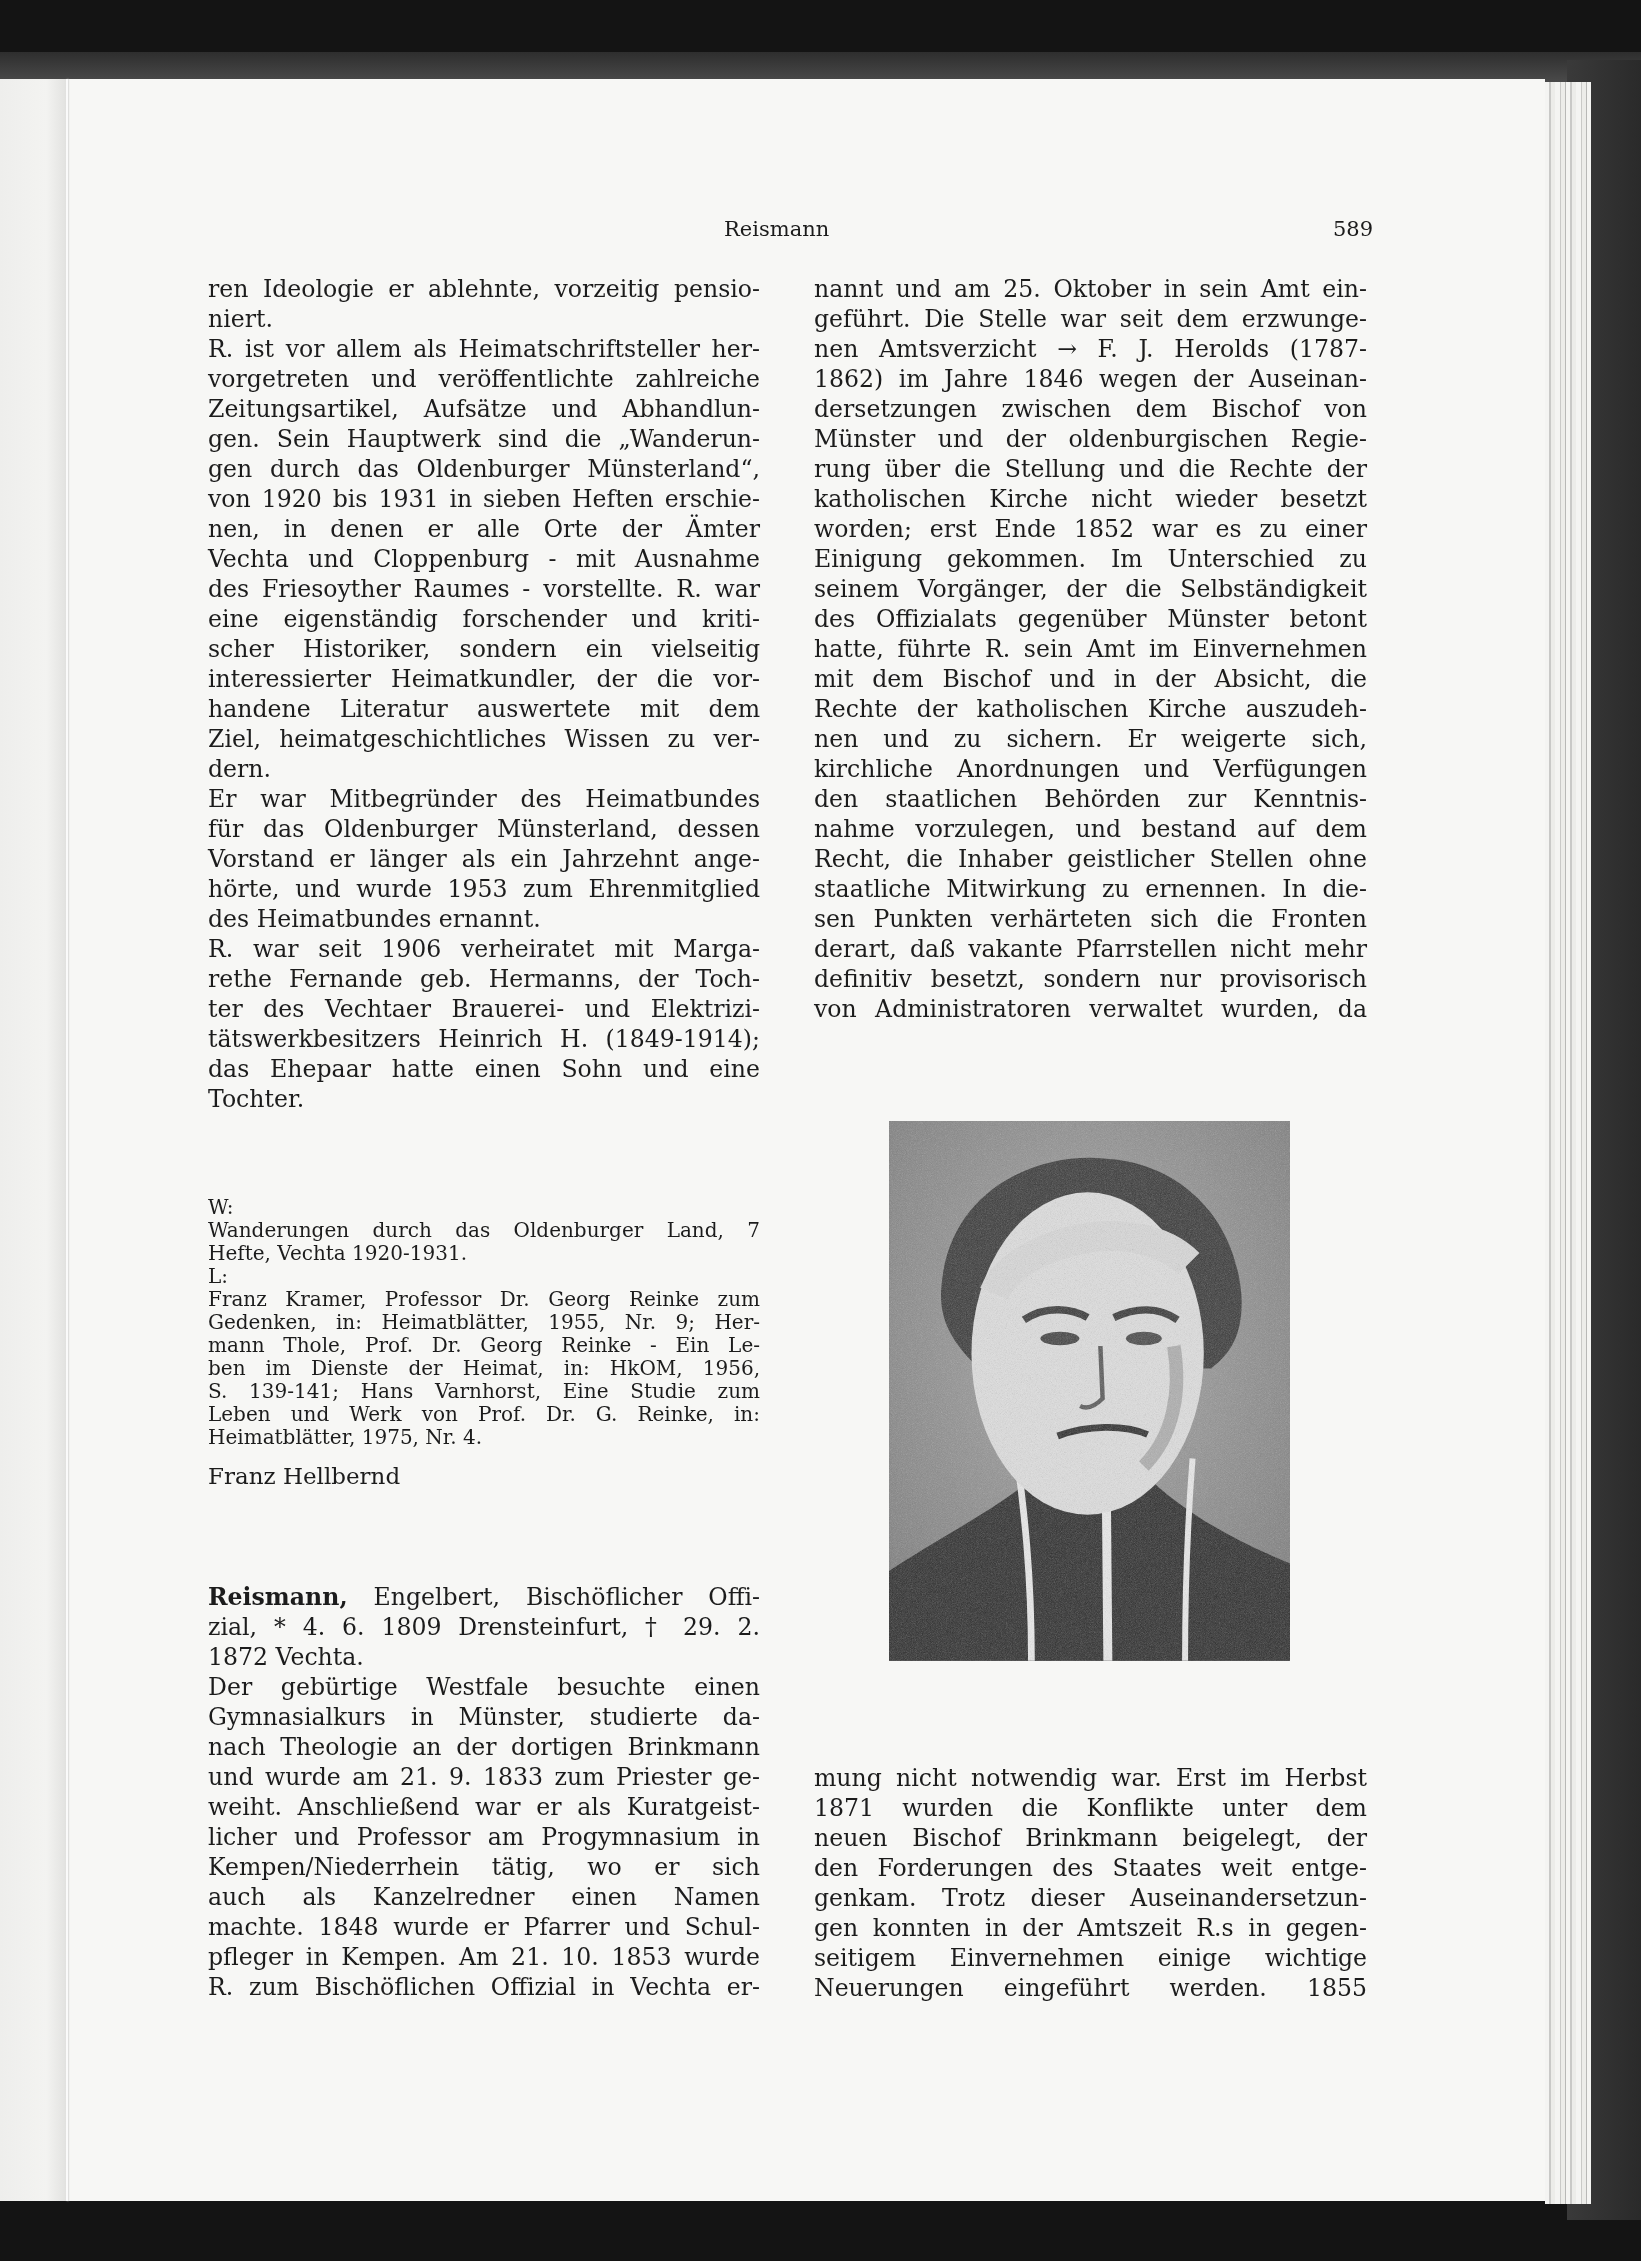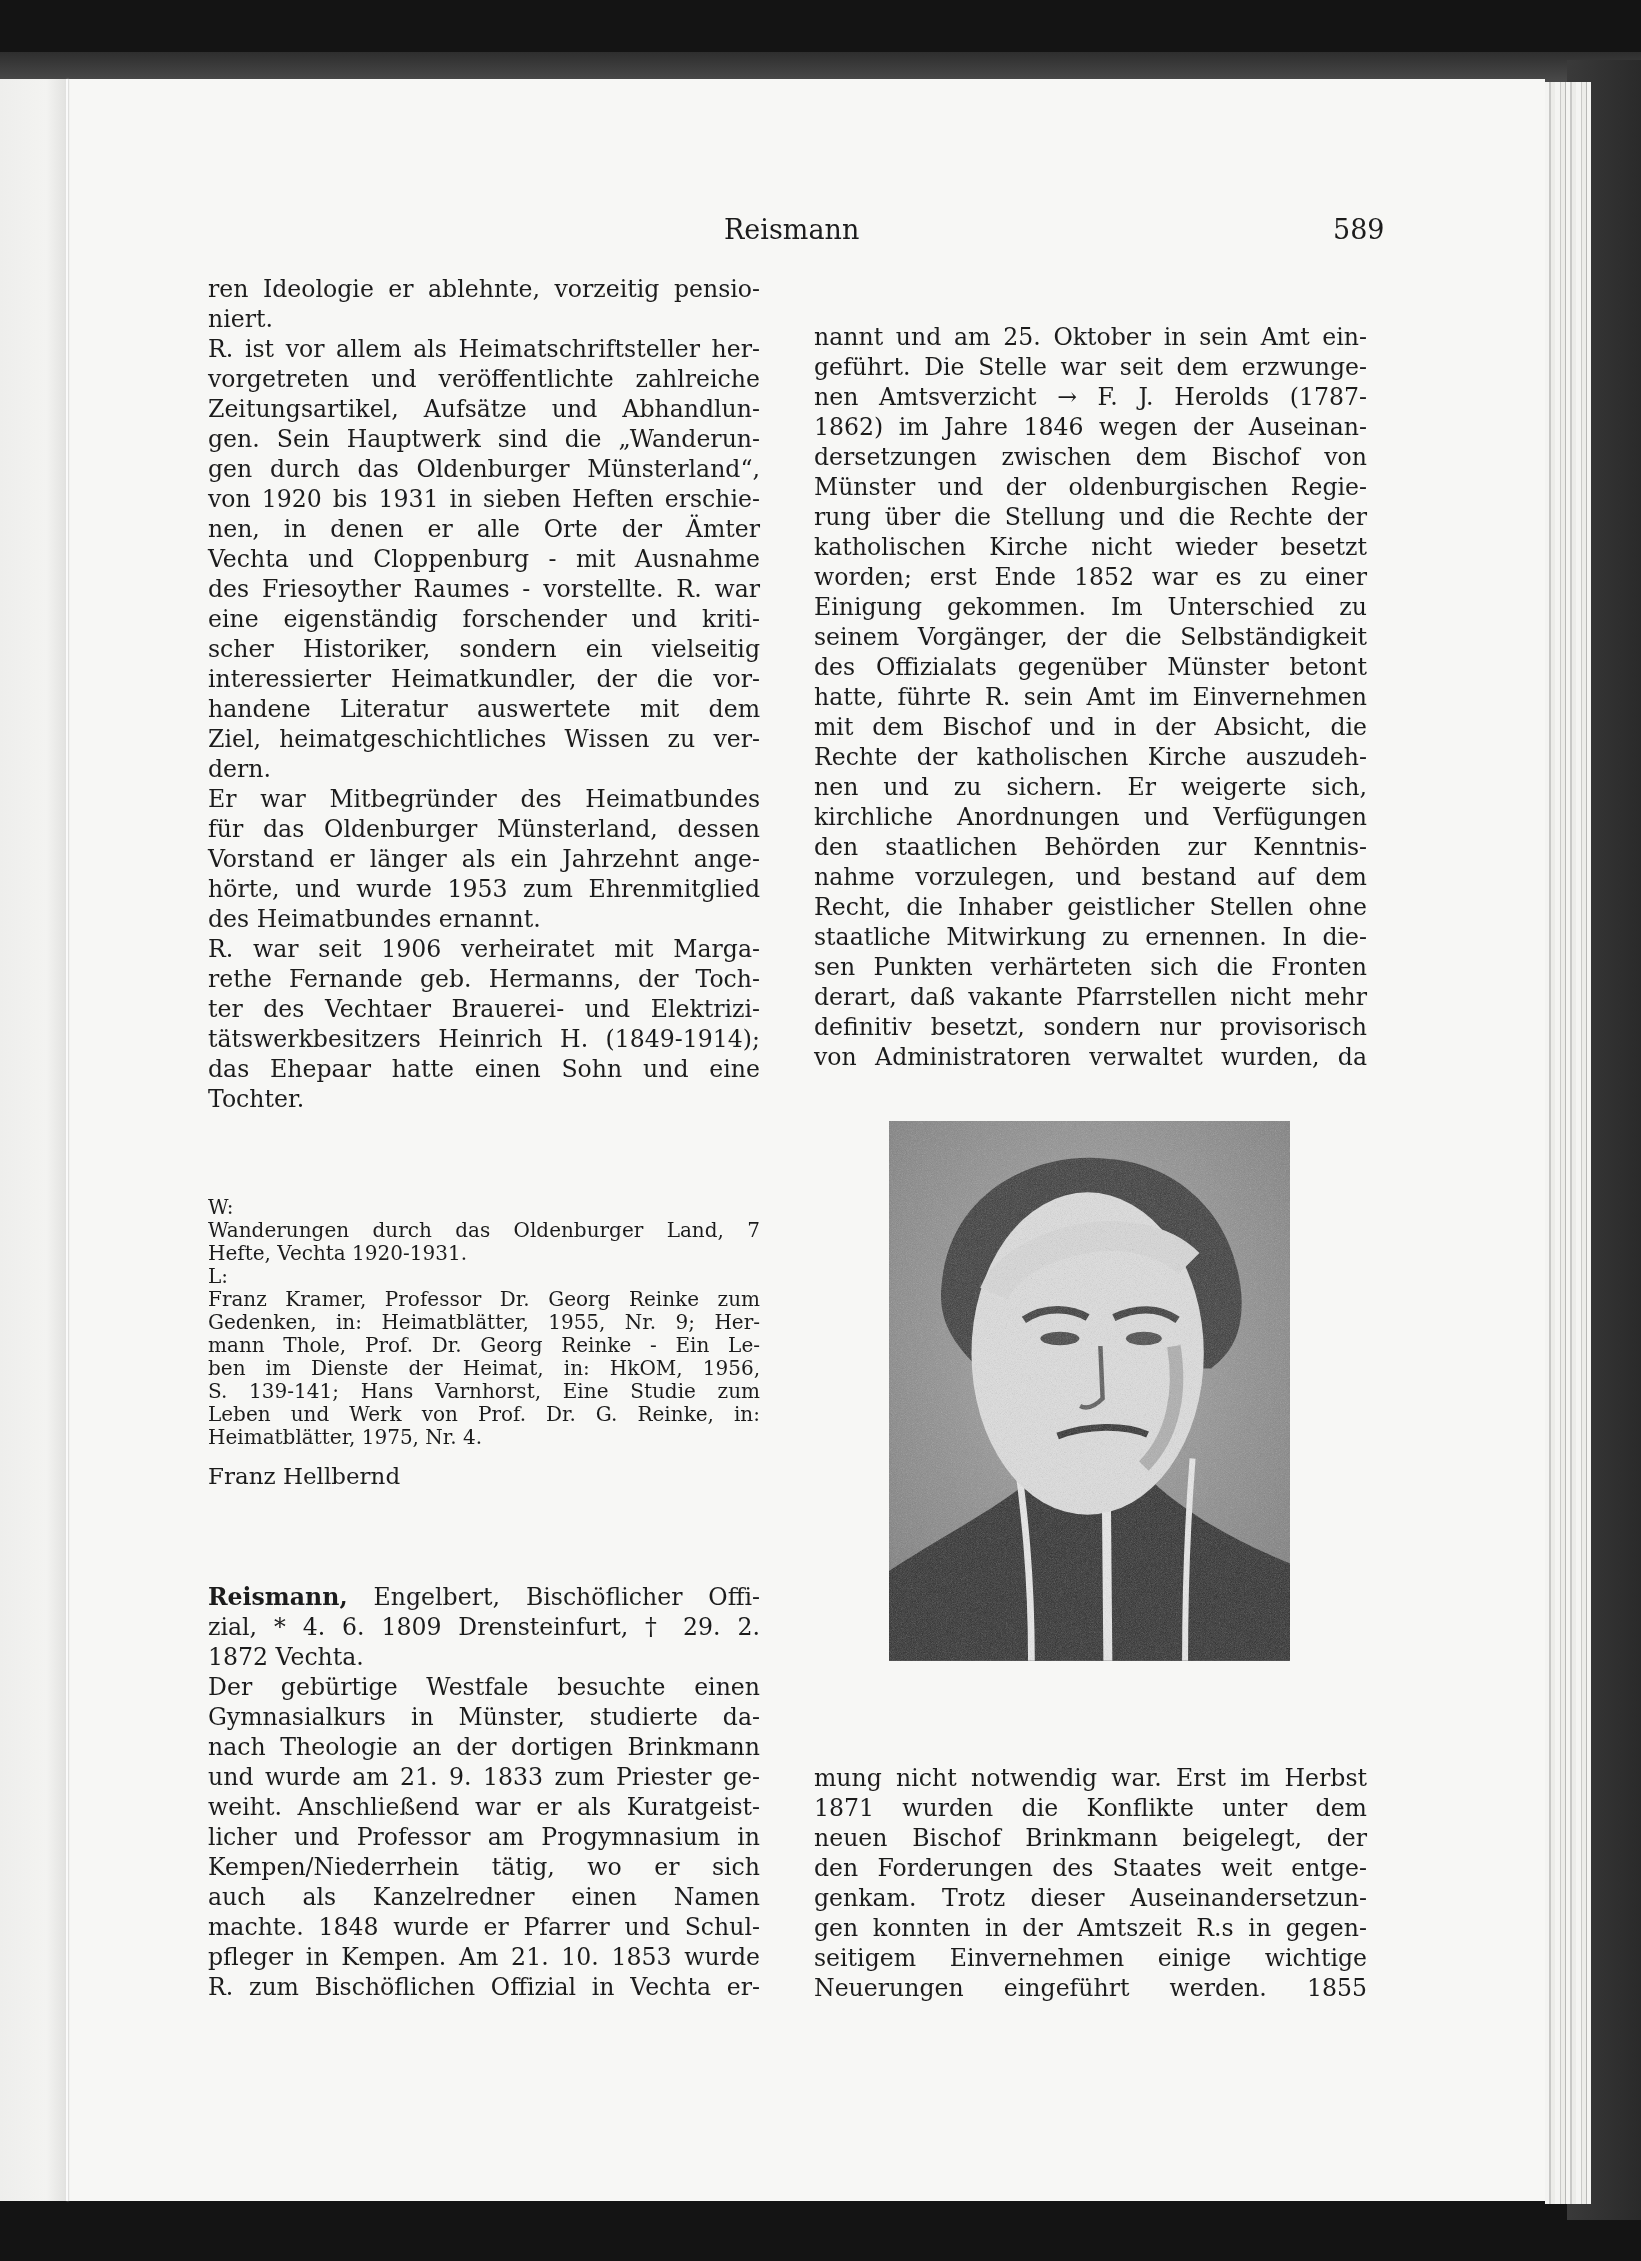--- a/index.html
+++ b/index.html
@@ -28,33 +28,33 @@
   .gutter-line {
     position:absolute; left:66px; top:0; width:1.5px; height:100%;
     background:#fafafa; box-shadow:0.7px 0 1.5px #d0d0d0;
   }
   .fore-edge {
     position:absolute; left:1545px; top:82px; width:46px; height:2122px;
     background:repeating-linear-gradient(90deg,#f4f4f2 0 4.5px,#c9c9c7 4.5px 6px,#ecece9 6px 9.7px,#b8b8b6 9.7px 10.5px);
   }
   .running-head {
     position:absolute; top:211px; left:0; width:1545px; height:37px;
-    font-size:27px; line-height:37px;padding-left:45px;
+    font-size:21px; line-height:37px;padding-left:45px;
   }
   .running-head .title { position:absolute; left:724px; }
   .running-head .pageno { position:absolute; left:1333px; }
 
   .col {
     position:absolute; font-size:23.6px; line-height:30px;
     text-align:justify; hyphens:manual;
   }
   .col .line { display:block; white-space:nowrap; text-align:justify; text-align-last:justify; height:30px; }
   .col .line.last { text-align-last:left; }
   .col-left { left:208px; top:274px; width:552px; }
-  .col-right { left:814px; top:274px; width:553px;margin-top:48px; }
+  .col-right { left:814px; top:274px; width:553px; }
 
   .biblio { position:absolute; left:208px; width:552px; font-size:20px; line-height:23px; }
   .biblio .line { display:block; white-space:nowrap; text-align:justify; text-align-last:justify; height:23px; }
   .biblio .line.last { text-align-last:left; }
   .biblio .label { display:block; height:23px; }
   .author { text-align:left; font-size:23px; line-height:30px; position:absolute; left:208px; width:552px; }
 
   .entry2 { position:absolute; left:208px; top:1582px; width:552px; font-size:23.6px; line-height:30px; }
   .entry2 .line { display:block; white-space:nowrap; text-align:justify; text-align-last:justify; height:30px; }
   .entry2 .line.last { text-align-last:left; }

